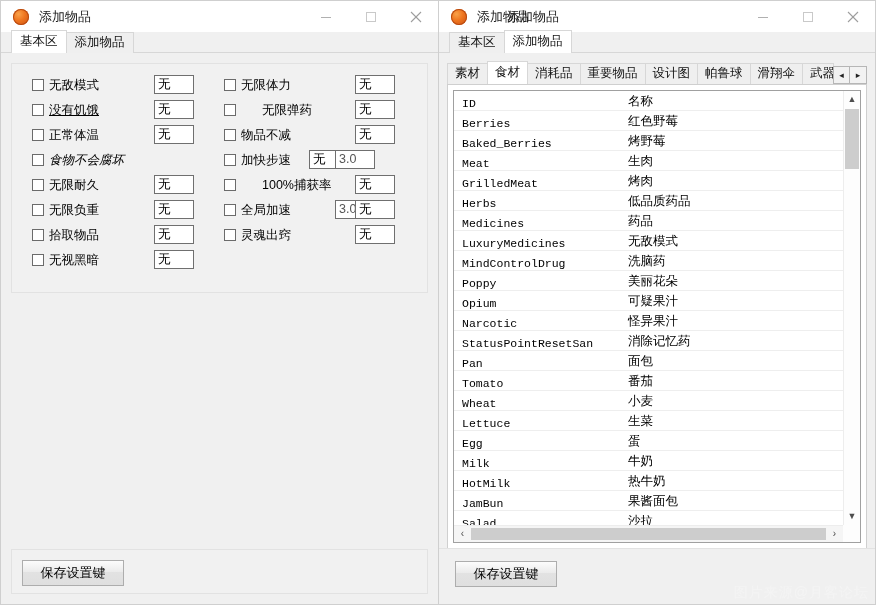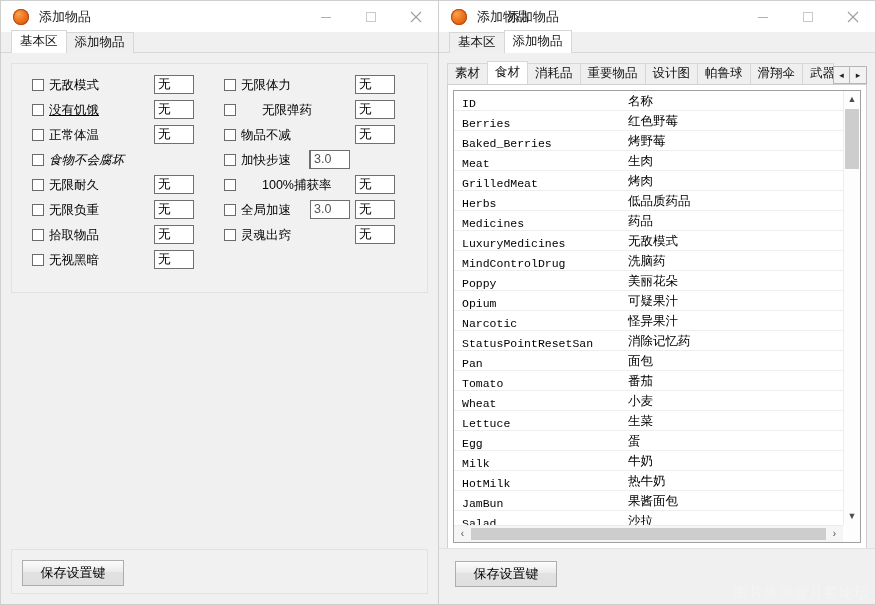--- a/index.html
+++ b/index.html
@@ -120,21 +120,21 @@
     border:1px solid #6f6f6f;
     background:#ffffff;
     box-sizing:border-box;
     height:19px;
     font-size:12.5px;
     line-height:17px;
     padding-left:3px;
     color:#000;
     white-space:nowrap;
   }
-  .tinybox.grey{color:#555;}
+  .tinybox.grey{color:#555;margin-left:25px;}
 
   .left-footer{
     position:absolute;
     left:10px;right:10px;bottom:10px;
     height:45px;
     background:#f1f1f1;
     border:1px solid #e2e2e2;
     box-sizing:border-box;
   }
   .btn{

